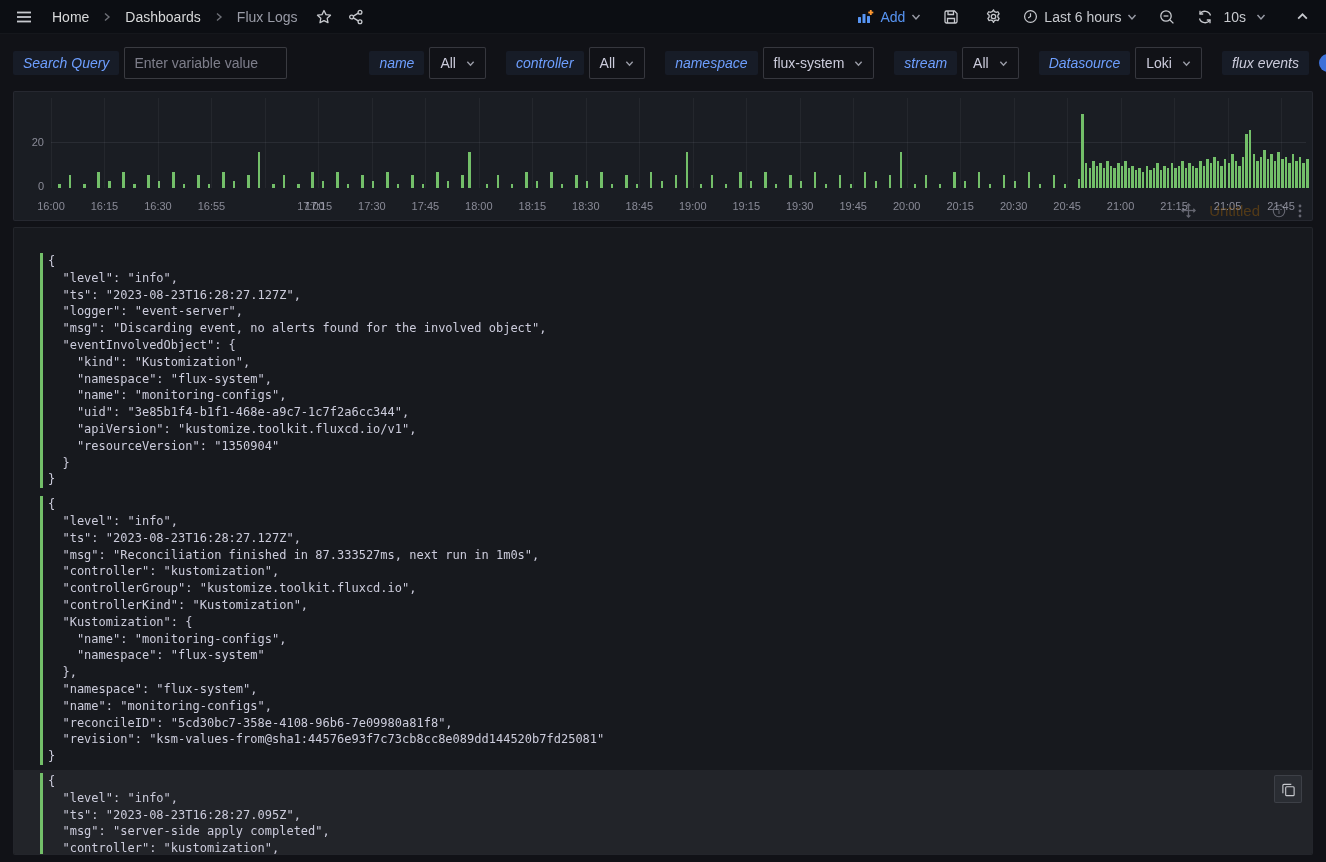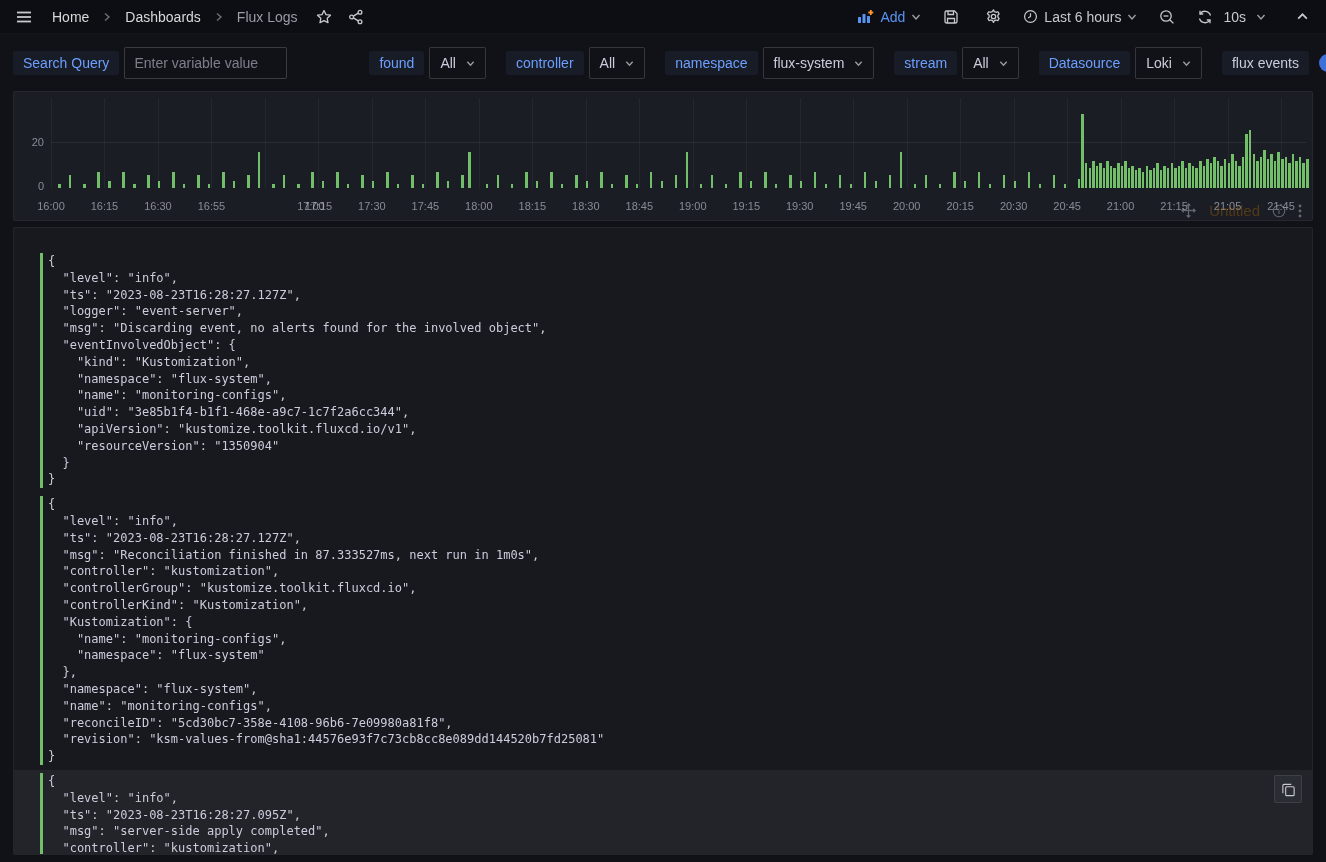--- a/index.html
+++ b/index.html
@@ -39,21 +39,21 @@
   
   .filter-bar {
     display:flex; align-items:center;
     padding:13px 13px 6px 13px; gap:20px;
   }
   .var-group { display:flex; align-items:center; gap:5px; }
   .var-group.search { margin-right:62px; }
   .var-label {
     height:24px; display:flex; align-items:center;
     padding:0 10px; background:#171c27; color:#6e9fff;
-    font-size:14px; border-radius:2px; white-space:nowrap;
+    font-size:14px; border-radius:2px; white-space:nowrap;font-style:italic;
   }
   .var-label.plain { color:#ccccdc; }
   .var-select {
     height:32px; display:flex; align-items:center; gap:10px;
     padding:0 10px; background:#111217; color:#ccccdc; font-size:14px;
     border:1px solid rgba(204,204,220,0.2); border-radius:2px;
     cursor:pointer; white-space:nowrap;
   }
   .var-input {
     height:32px; width:163px; background:#111217; color:#ccccdc;
@@ -276,21 +276,21 @@
   </div>
 </nav>
 
 <div class="filter-bar">
   <div class="var-group search">
     <span class="var-label">Search Query</span>
     <input class="var-input" value="" placeholder="Enter variable value" style="">
   </div>
 
   <div class="var-group">
-    <span class="var-label">found</span>
+    <span class="var-label">name</span>
     <div class="var-select">
       <span>All</span>
       <span>
           <svg width="9" height="9" viewBox="0 0 10 10">
             <polyline points="1.5,3 5,7 8.5,3" fill="none" stroke="#9a9ca7" stroke-width="1.5"></polyline>
           </svg>
         </span>
     </div>
   </div>
 

